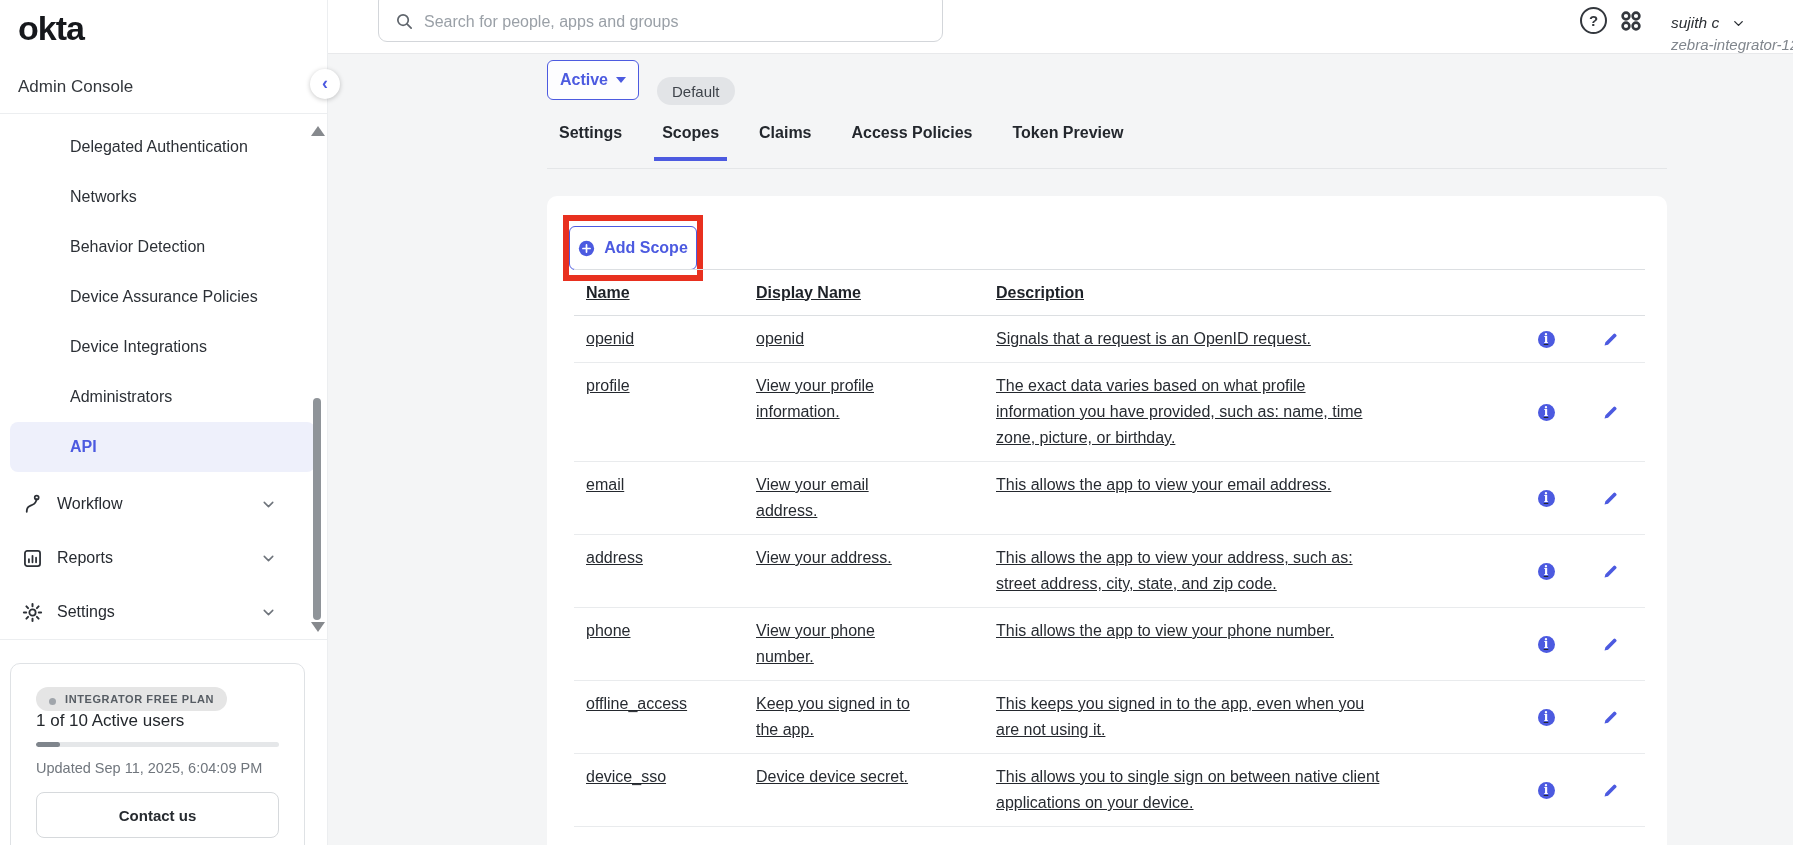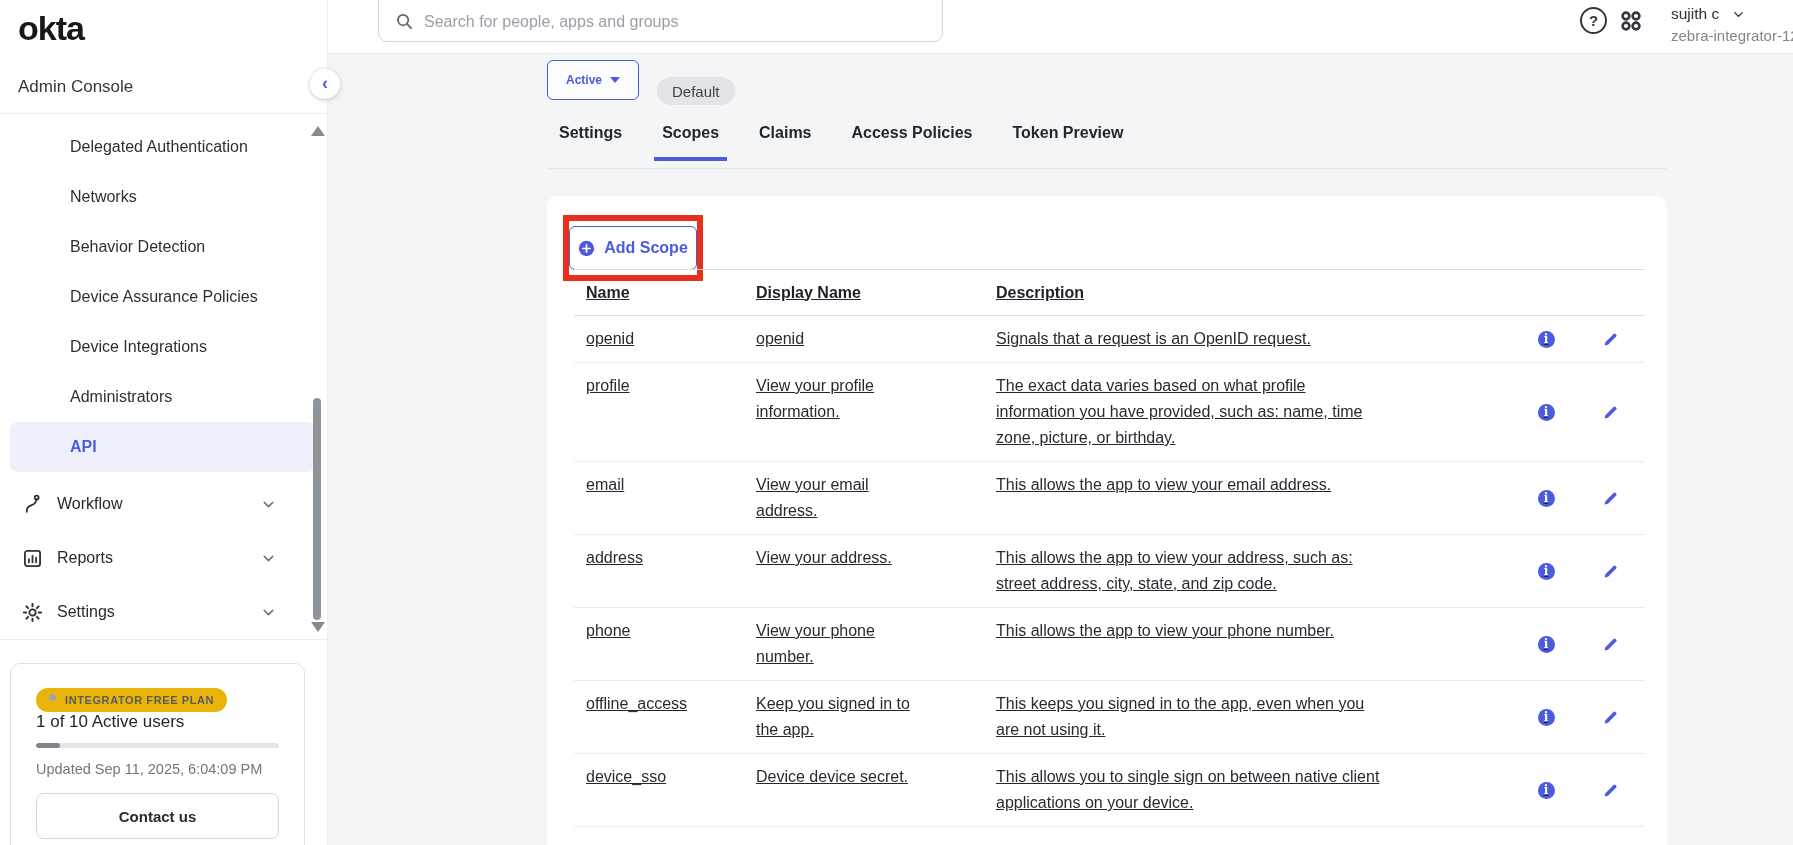--- a/index.html
+++ b/index.html
@@ -16,56 +16,56 @@
 
   
   .topbar{position:absolute;left:0;top:0;width:1793px;height:54px;background:#fff;border-bottom:1px solid #e8e9eb;z-index:1;}
   .search-box{position:absolute;left:378px;top:-8px;width:565px;height:50px;border:1px solid #d3d6da;border-radius:9px;background:#fff;display:flex;align-items:flex-end;padding:0 14px 10px 16px;gap:10px;}
   .search-box input{border:none;outline:none;flex:1;font-size:16px;color:#3a3f45;font-family:inherit;background:transparent;}
   .search-box input::placeholder{color:#9aa0a7;}
   .search-icon{color:#5f656c;}
   .help-btn{position:absolute;left:1580px;top:7px;width:27px;height:27px;border:2px solid #33373d;border-radius:50%;background:#fff;color:#33373d;font-weight:700;font-size:15px;display:flex;align-items:center;justify-content:center;cursor:pointer;}
   .help-btn::after{content:"?";}
   .grid-btn{position:absolute;left:1617px;top:7px;width:28px;height:28px;background:transparent;border:none;color:#33373d;cursor:pointer;}
-  .user-block{position:absolute;left:1671px;top:5px;width:122px;overflow:hidden;}
+  .user-block{position:absolute;left:1671px;top:14px;width:122px;overflow:hidden;font-style:italic;}
   .user-name-row{display:flex;align-items:center;gap:12px;font-size:15.5px;color:#2b2f34;font-weight:500;white-space:nowrap;}
   .user-chevron{color:#2b2f34;}
   .org-name{margin-top:4px;font-size:15px;color:#80868d;white-space:nowrap;}
 
   
   .sidebar{position:absolute;left:0;top:0;width:328px;height:845px;background:#fff;border-right:1px solid #eceef0;z-index:2;}
   .logo{padding:10px 0 0 18px;font-size:34px;font-weight:700;letter-spacing:-1px;color:#16181c;line-height:1.1;}
   .console-title{padding:30px 0 16px 18px;font-size:17px;font-weight:500;color:#33373c;}
   .sb-divider{height:1px;background:#eceef0;width:100%;}
   .subnav{padding-top:8px;}
   .subitem{height:50px;line-height:50px;margin:0 12px 0 10px;padding-left:60px;border-radius:8px;font-size:16px;color:#2c3036;cursor:pointer;white-space:nowrap;}
   .subitem.active{background:#eef0fb;color:var(--accent);font-weight:700;}
   .sections{margin-top:5px;}
   .section-row{height:54px;display:flex;align-items:center;cursor:pointer;}
   .sec-icon{width:21px;height:21px;margin-left:22px;color:#2c3036;}
   .sec-label{margin-left:14px;font-size:16px;color:#272b31;}
   .sec-chevron{width:17px;height:17px;margin-left:auto;margin-right:50px;color:#6e747b;}
   .plan-card{position:absolute;left:10px;top:663px;width:295px;height:230px;border:1px solid #dfe2e5;border-radius:10px;background:#fff;padding:23px 25px;}
-  .plan-badge{display:inline-flex;align-items:flex-start;gap:9px;background:#eab308;border-radius:14px;padding:6px 13px;}
+  .plan-badge{display:inline-flex;align-items:flex-end;gap:9px;background:#e5e5e5;border-radius:14px;padding:6px 13px;}
   .plan-dot{width:7px;height:7px;border-radius:50%;background:#a0a5ab;}
   .plan-badge-label{font-size:11px;font-weight:700;letter-spacing:.6px;color:#565c63;}
   .plan-usage{font-size:17px;color:#23272c;}
   .plan-progress{margin-top:11px;height:5px;border-radius:3px;background:#e5e7e9;overflow:hidden;}
   .plan-progress-fill{height:100%;background:#7f858c;border-radius:3px;}
   .plan-updated{margin-top:13px;font-size:14.5px;color:#70767d;}
   .contact-btn{margin-top:16px;width:100%;height:46px;border:1px solid #d6d9dc;border-radius:8px;background:#fff;font-size:15px;font-weight:700;color:#272b30;font-family:inherit;cursor:pointer;}
   .collapse-btn{position:absolute;left:310px;top:69px;width:30px;height:30px;border-radius:50%;background:#fff;border:none;box-shadow:0 1px 5px rgba(0,0,0,.22);color:var(--accent);font-size:18px;font-weight:700;z-index:3;cursor:pointer;display:flex;align-items:center;justify-content:center;padding-bottom:2px;}
   .collapse-btn::after{content:"‹";}
   .scroll-up{position:absolute;left:311px;top:126px;width:0;height:0;border-left:7px solid transparent;border-right:7px solid transparent;border-bottom:10px solid #86898d;z-index:3;}
   .scroll-down{position:absolute;left:311px;top:622px;width:0;height:0;border-left:7px solid transparent;border-right:7px solid transparent;border-top:10px solid #86898d;z-index:3;}
   .sb-thumb{position:absolute;left:313px;top:398px;width:8px;height:222px;border-radius:4px;background:#8f9499;z-index:3;cursor:pointer;}
 
   
   .main{position:absolute;left:328px;top:54px;width:1465px;height:791px;background:var(--bg);overflow:hidden;}
-  .status-btn{position:absolute;left:219px;top:6px;width:92px;height:40px;background:#fdfdff;border:1px solid var(--accent);border-radius:6px;display:flex;align-items:center;justify-content:center;gap:8px;font-size:12px;font-weight:700;color:var(--accent);font-family:inherit;cursor:pointer;}
+  .status-btn{position:absolute;left:219px;top:6px;width:92px;height:40px;background:#fdfdff;border:1px solid var(--accent);border-radius:6px;display:flex;align-items:center;justify-content:center;gap:8px;font-size:16px;font-weight:700;color:var(--accent);font-family:inherit;cursor:pointer;}
   .caret-down{width:0;height:0;border-left:5px solid transparent;border-right:5px solid transparent;border-top:6px solid var(--accent);}
   .default-pill{position:absolute;left:329px;top:13px;height:28px;padding:0 15px;background:#e2e4e7;border-radius:14px;display:flex;align-items:center;font-size:15px;color:#3f444b;margin-top:10px;}
   .tabs{position:absolute;left:223px;top:70px;display:flex;gap:24px;}
   .tab{padding:0 8px 15px 8px;font-size:16px;font-weight:700;color:#23272d;border-bottom:4px solid transparent;cursor:pointer;white-space:nowrap;}
   .tab.active{border-bottom-color:var(--accent);}
   .tabs-baseline{position:absolute;left:219px;top:114px;width:1120px;height:1px;background:#e4e6e8;}
   .card{position:absolute;left:219px;top:142px;width:1120px;height:740px;background:#fff;border-radius:10px;}
   .red-box{position:absolute;left:16px;top:19px;width:140px;height:66px;border:6px solid var(--red);display:flex;align-items:center;justify-content:center;}
   .add-scope-btn{width:137px;height:44px;background:#fff;border:1px solid var(--accent);border-radius:6px;display:flex;align-items:center;justify-content:center;gap:9px;font-size:16px;font-weight:700;color:var(--accent);font-family:inherit;cursor:pointer;}
   .plus-icon{width:17px;height:17px;}

